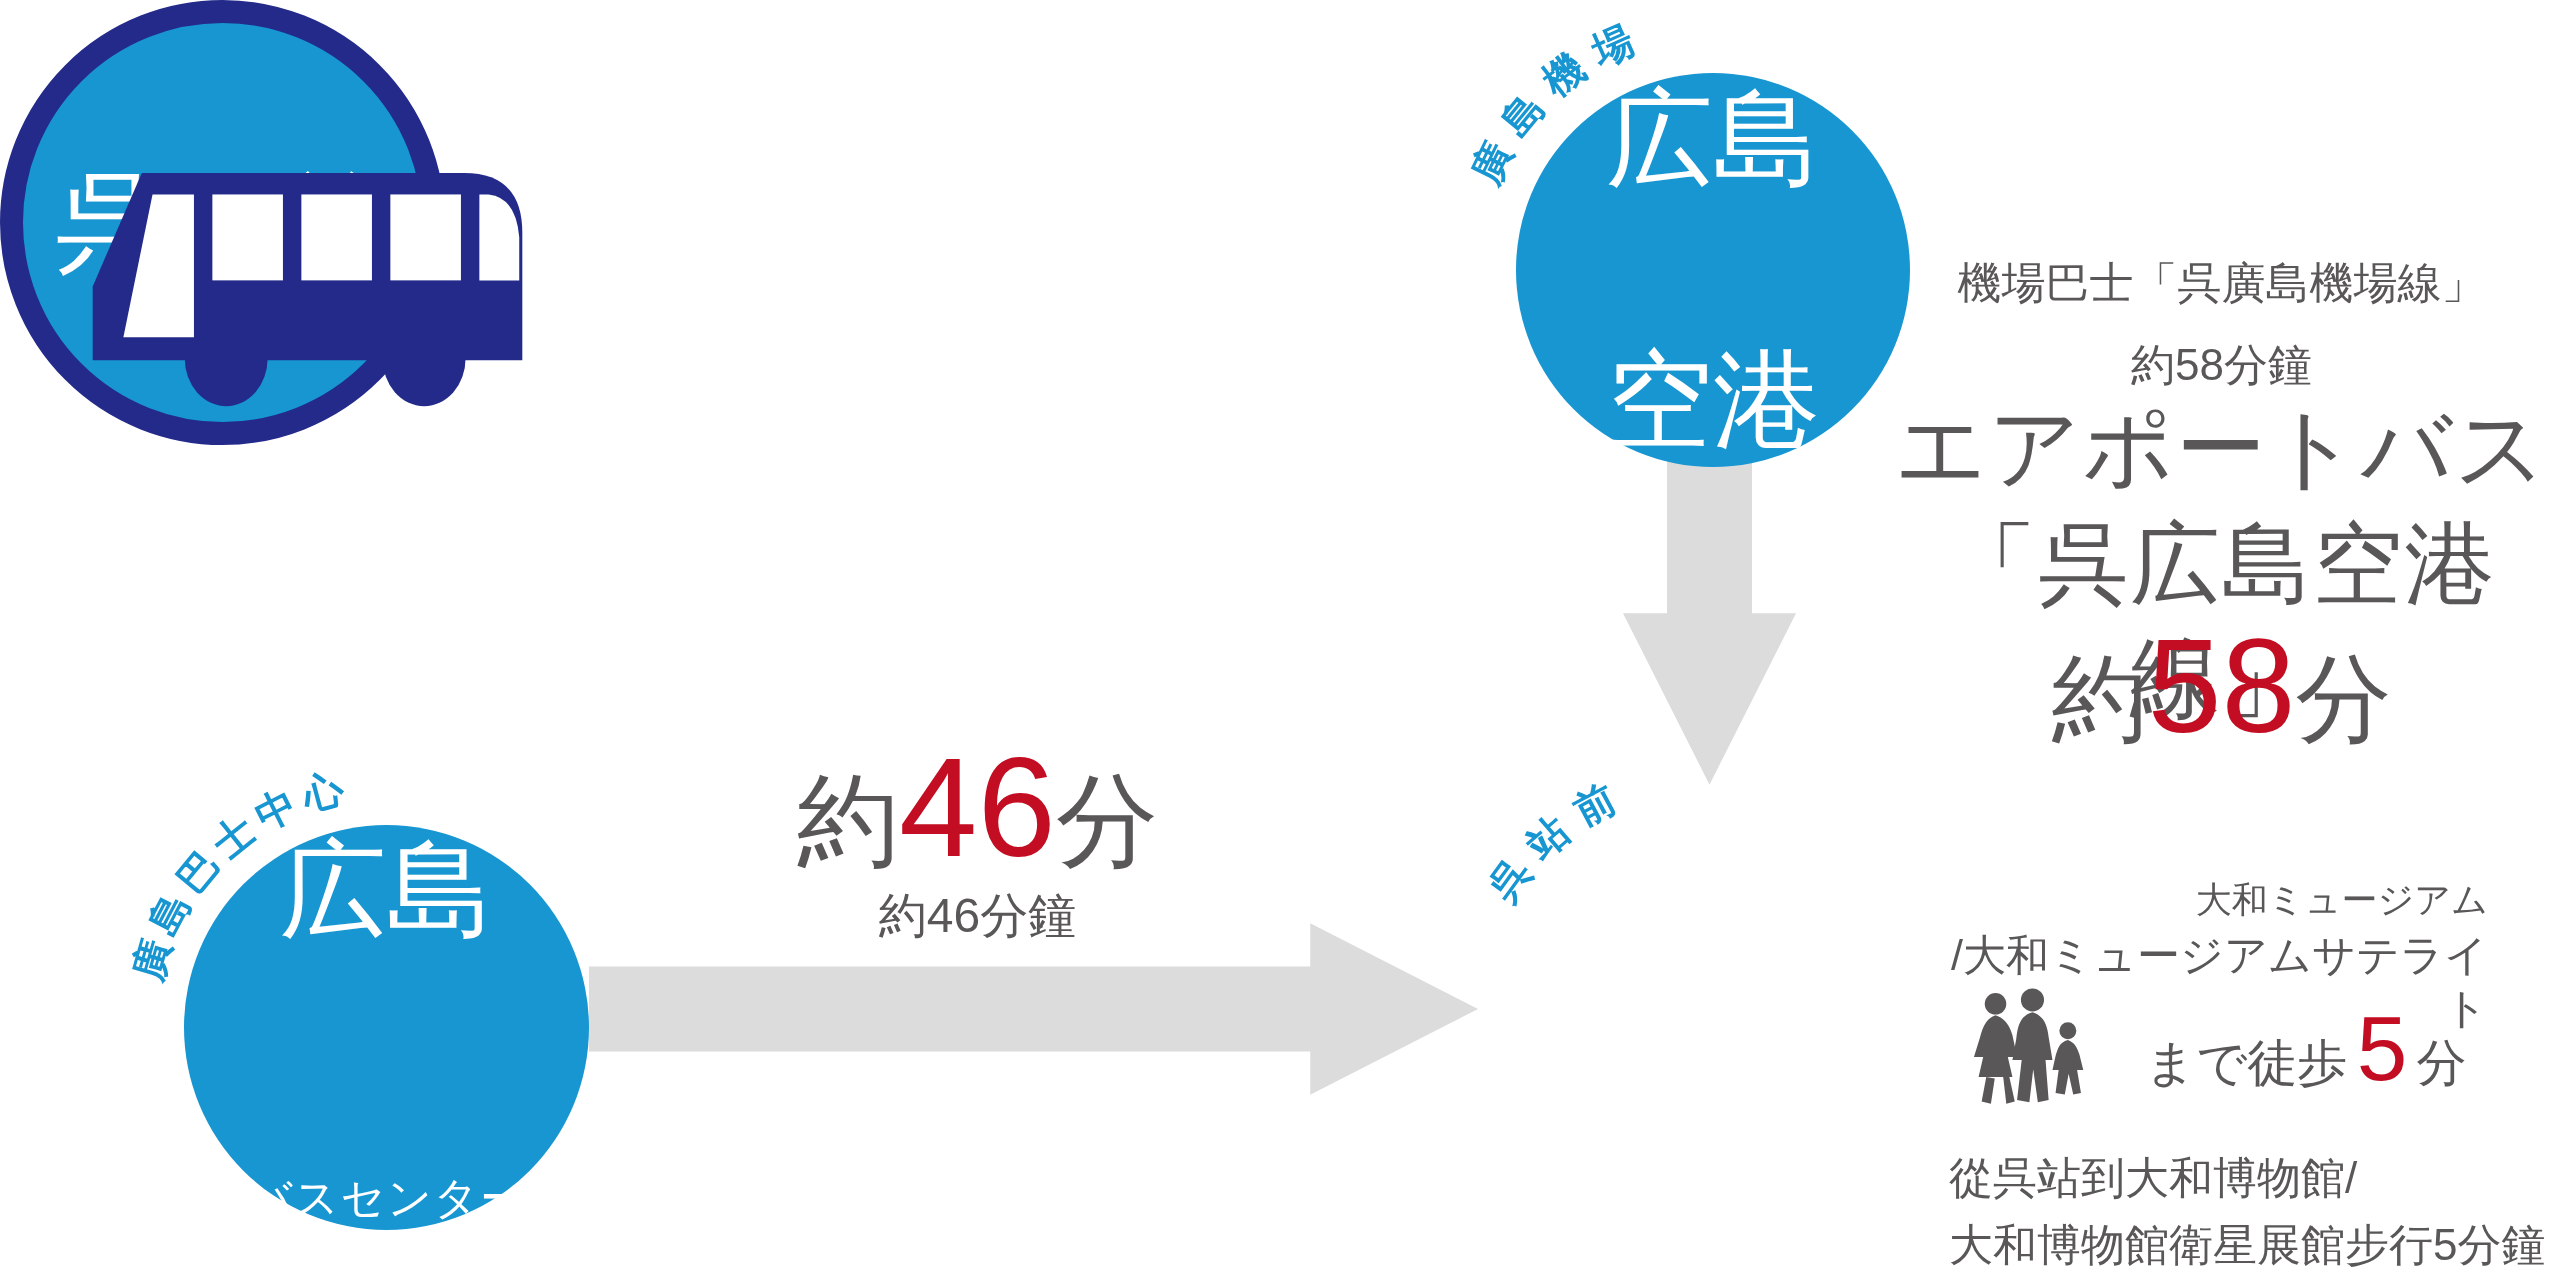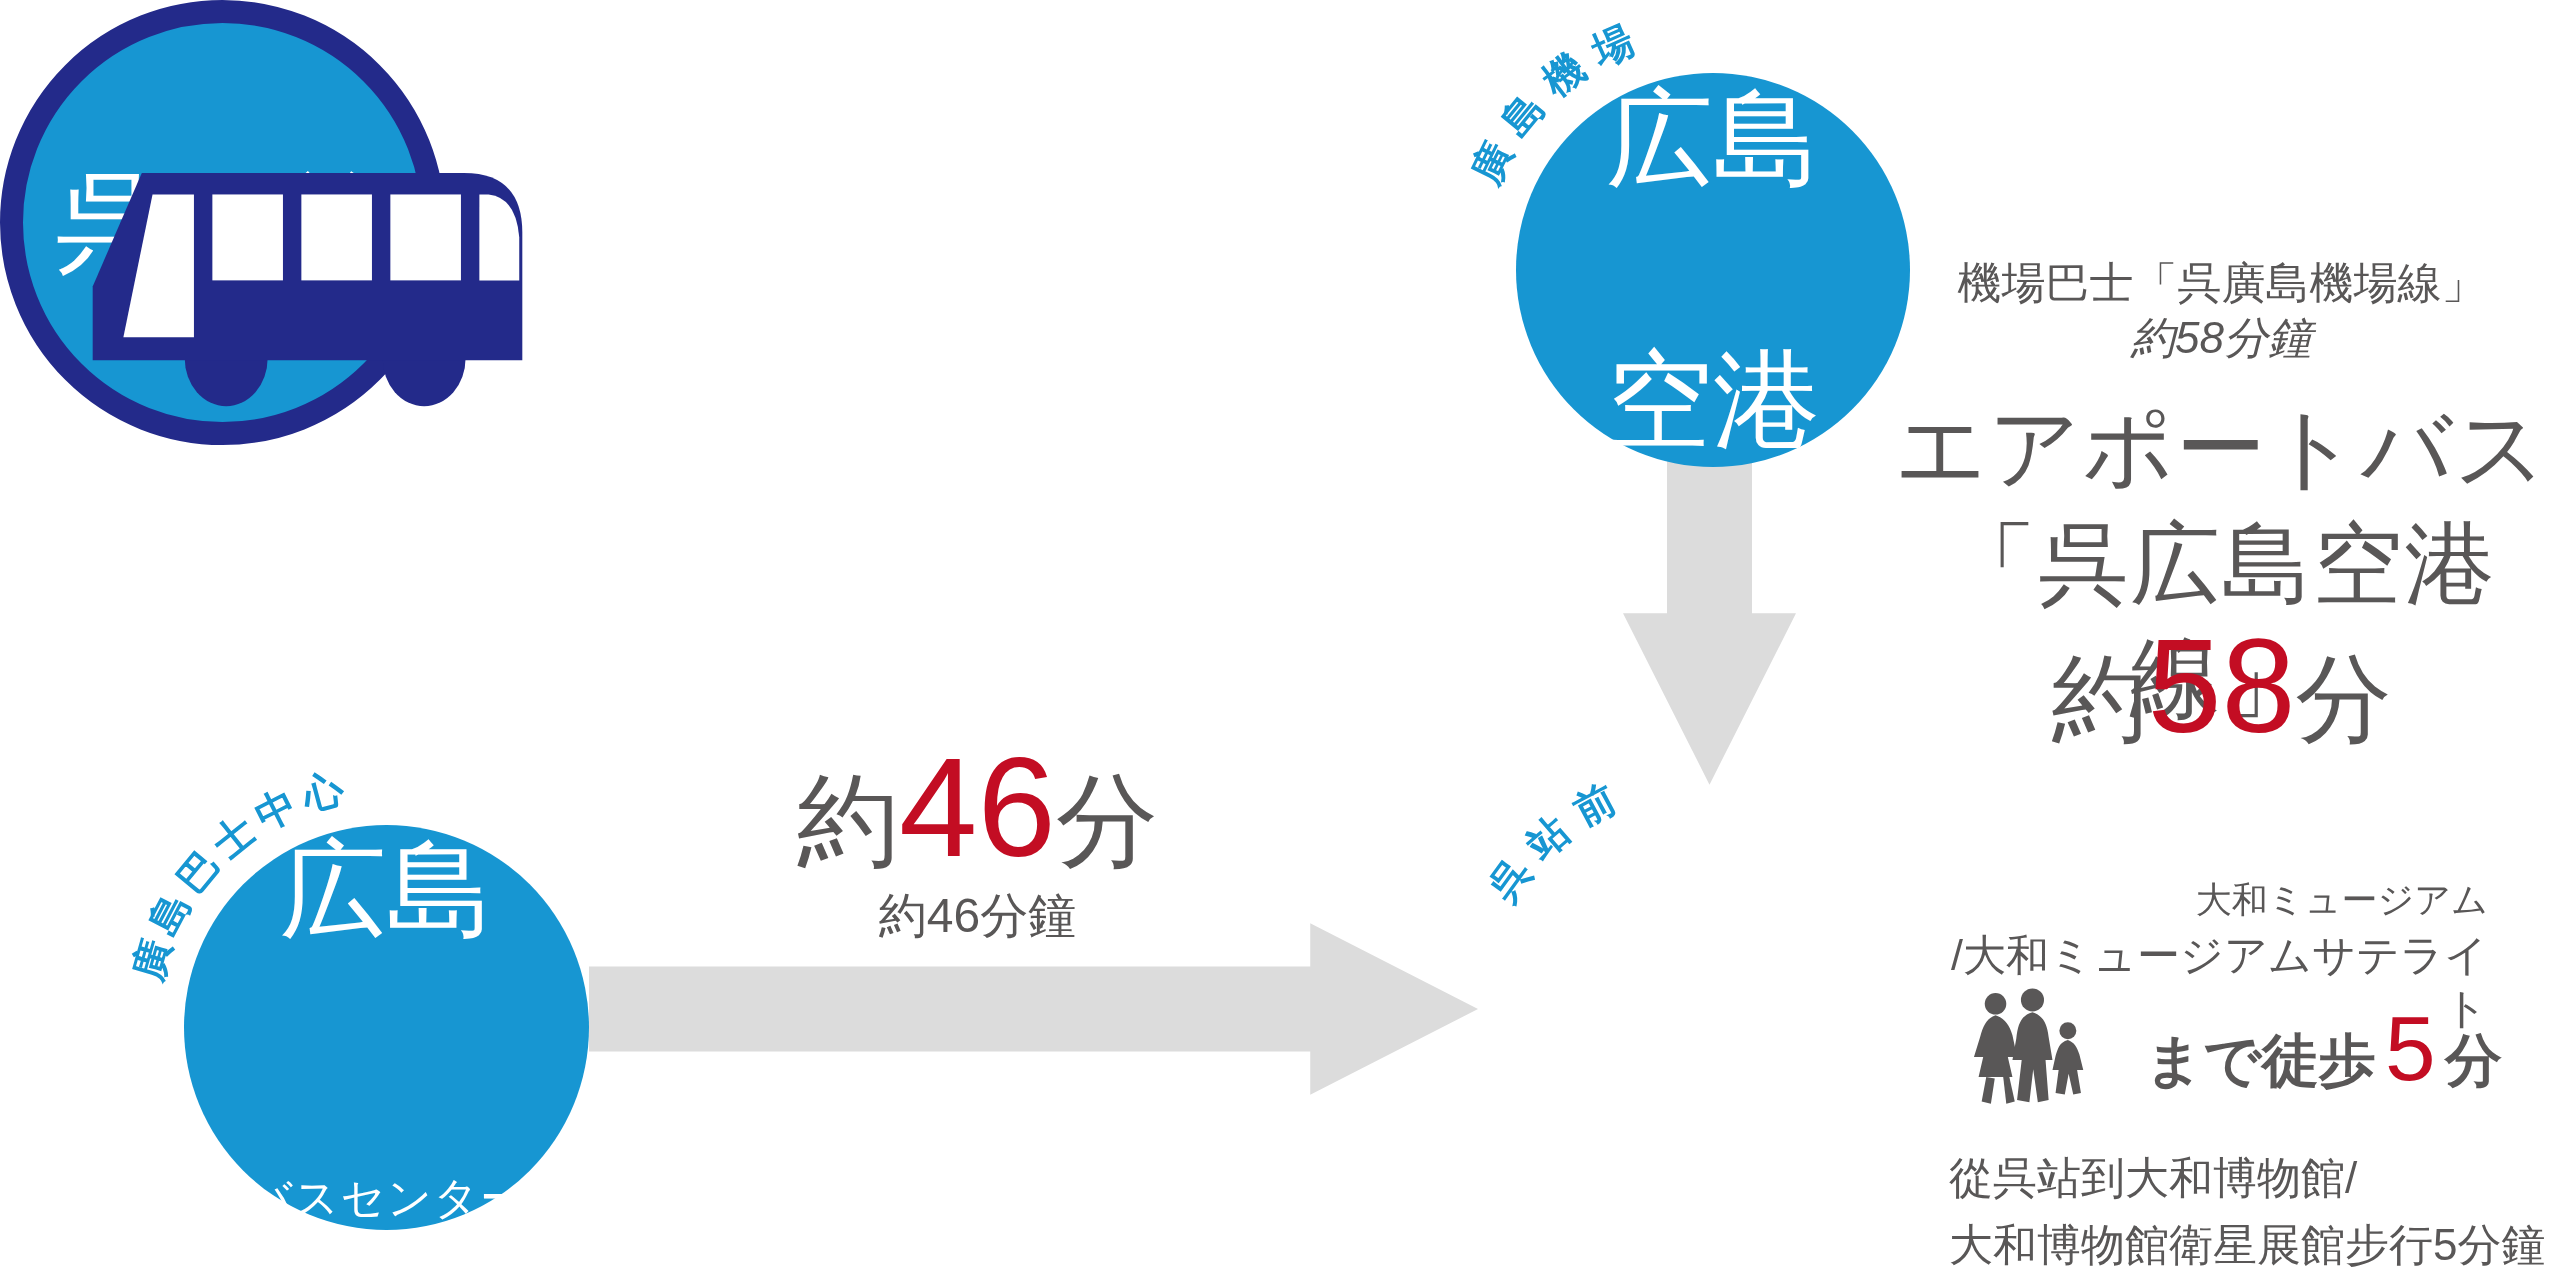--- a/index.html
+++ b/index.html
@@ -38,21 +38,21 @@
   .arc-label span{position:absolute;white-space:pre;}
   
   .gray{color:var(--c-text-gray);}
   .center{text-align:center;}
   .line-sm{font-size:44px;line-height:51px;font-weight:500;}
   .line-lg{font-size:90px;line-height:114px;font-weight:500;letter-spacing:1.5px;}
   .dur-kanji{font-size:96px;font-weight:500;}
   .dur-num{font-size:133px;font-weight:500;color:var(--c-accent-red);}
   .dur46-kanji{font-size:102px;font-weight:500;}
   .dur46-num{font-size:141px;font-weight:500;color:var(--c-accent-red);}
-  .walk-kanji{font-size:57px;font-weight:700;}
+  .walk-kanji{font-size:50px;font-weight:400;}
   .walk-num{font-size:91px;font-weight:500;color:var(--c-accent-red);padding:0 9.3px;}
   svg{display:block;overflow:visible;}
 </style>
 </head>
 <body>
 
 <div id="stage">
 
   <svg class="abs" style="left:1623px;top:460px;" width="173" height="325" viewBox="0 0 224 420">
     <polygon points="57,0 167,0 167,198 224,198 112,420 0,198 57,198" style="fill:var(--c-arrow-gray)"></polygon>
@@ -82,21 +82,21 @@
     <div>空港</div>
   </div>
   <div class="arc-label">
       <span style="left: 1492px; top: 163px; transform: translate(-50%, -50%) rotate(296deg);">廣</span>
       <span style="left: 1523px; top: 115px; transform: translate(-50%, -50%) rotate(309.333deg);">島</span>
       <span style="left: 1564px; top: 75px; transform: translate(-50%, -50%) rotate(322.667deg);">機</span>
       <span style="left: 1613px; top: 46px; transform: translate(-50%, -50%) rotate(336deg);">場</span>
     </div>
 
   <div class="abs gray center line-sm" style="left:1874px;top:257px;width:695px;">機場巴士「呉廣島機場線」</div>
-  <div class="abs gray center line-sm" style="left:1874px;top:312px;width:695px;font-style:italic;">約58分鐘</div>
+  <div class="abs gray center line-sm" style="left:1874px;top:339px;width:695px;">約58分鐘</div>
   <div class="abs gray center line-lg" style="left:1874px;top:391px;width:695px;">エアポートバス</div>
   <div class="abs gray center line-lg" style="left:1874px;top:507px;width:695px;">「呉広島空港線」</div>
   <div class="abs gray center" style="left:1874px;top:617px;width:695px;line-height:139px;">
     <span class="dur-kanji">約</span><span class="dur-num">58</span><span class="dur-kanji">分</span>
   </div>
 
   <div id="buscenter-circle" class="node-circle">
     <div class="big">広島</div>
     <div class="small">バスセンター</div>
   </div>

